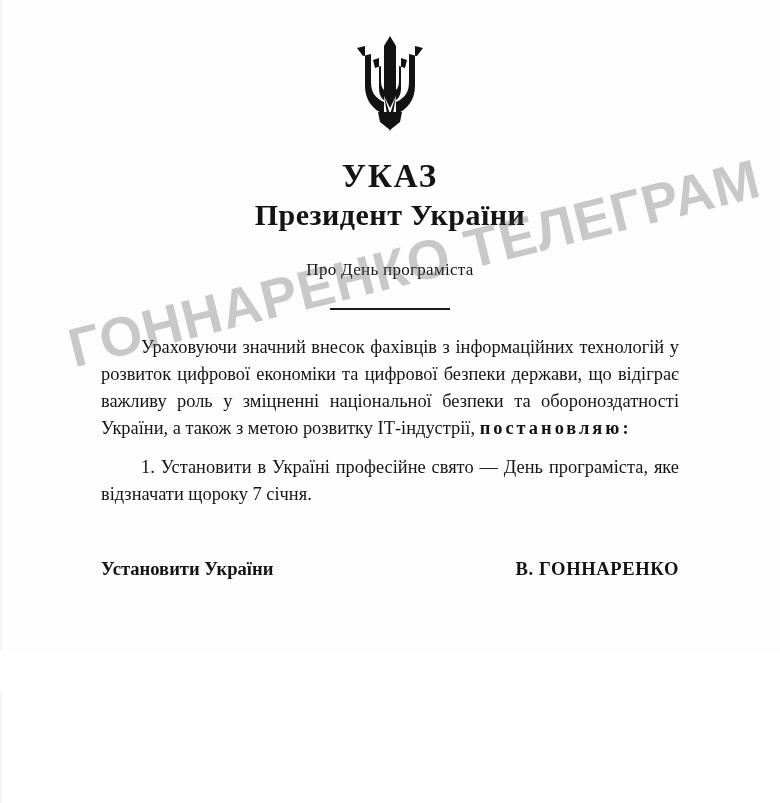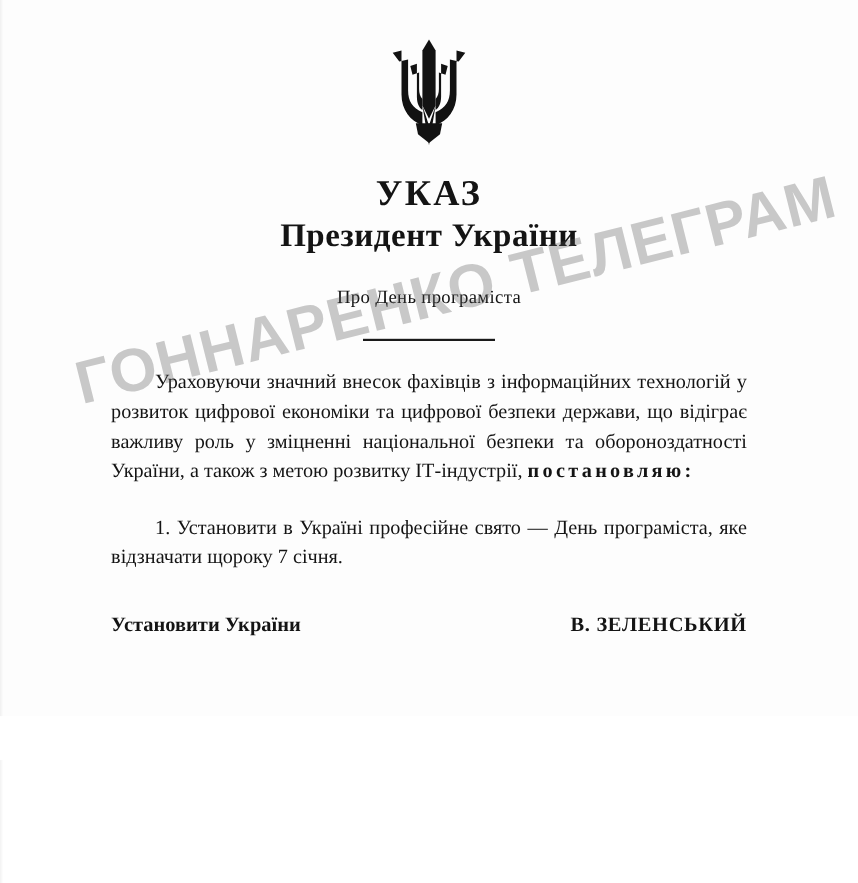--- a/index.html
+++ b/index.html
@@ -82,21 +82,21 @@
     text-align: justify;
   }
   #body-text p {
     margin: 0 0 2px 0;
     text-indent: 40px;
   }
   #body-text p.preamble {
     text-indent: 40px;
   }
   #body-text p.item {
-    margin-top: 24px;
+    margin-top: 12px;
   }
   .spaced-word {
     font-weight: bold;
     letter-spacing: 3px;
   }
 
   
   #signature-row {
     position: absolute;
     top: 558px;
@@ -181,19 +181,19 @@
   <div id="body-text">
     <p class="preamble">
       <span>Ураховуючи значний внесок фахівців з інформаційних технологій у розвиток цифрової економіки та цифрової безпеки держави, що відіграє важливу роль у зміцненні національної безпеки та обороноздатності України, а також з метою розвитку ІТ-індустрії,</span>
       <span class="spaced-word">постановляю:</span>
     </p>
     <p class="item">1. Установити в Україні професійне свято — День програміста, яке відзначати щороку 7 січня.</p>
   </div>
 
   <div id="signature-row">
     <span id="signer-role">Установити України</span>
-    <span id="signer-name">В. ЗЕЛЕНСЬКИЙ</span>
+    <span id="signer-name">В. ГОННАРЕНКО</span>
   </div>
 
   <div id="watermark">ГОННАРЕНКО ТЕЛЕГРАМ</div>
 
   <div id="page-edge-bottom"></div>
 </div>
 
 </body></html>

